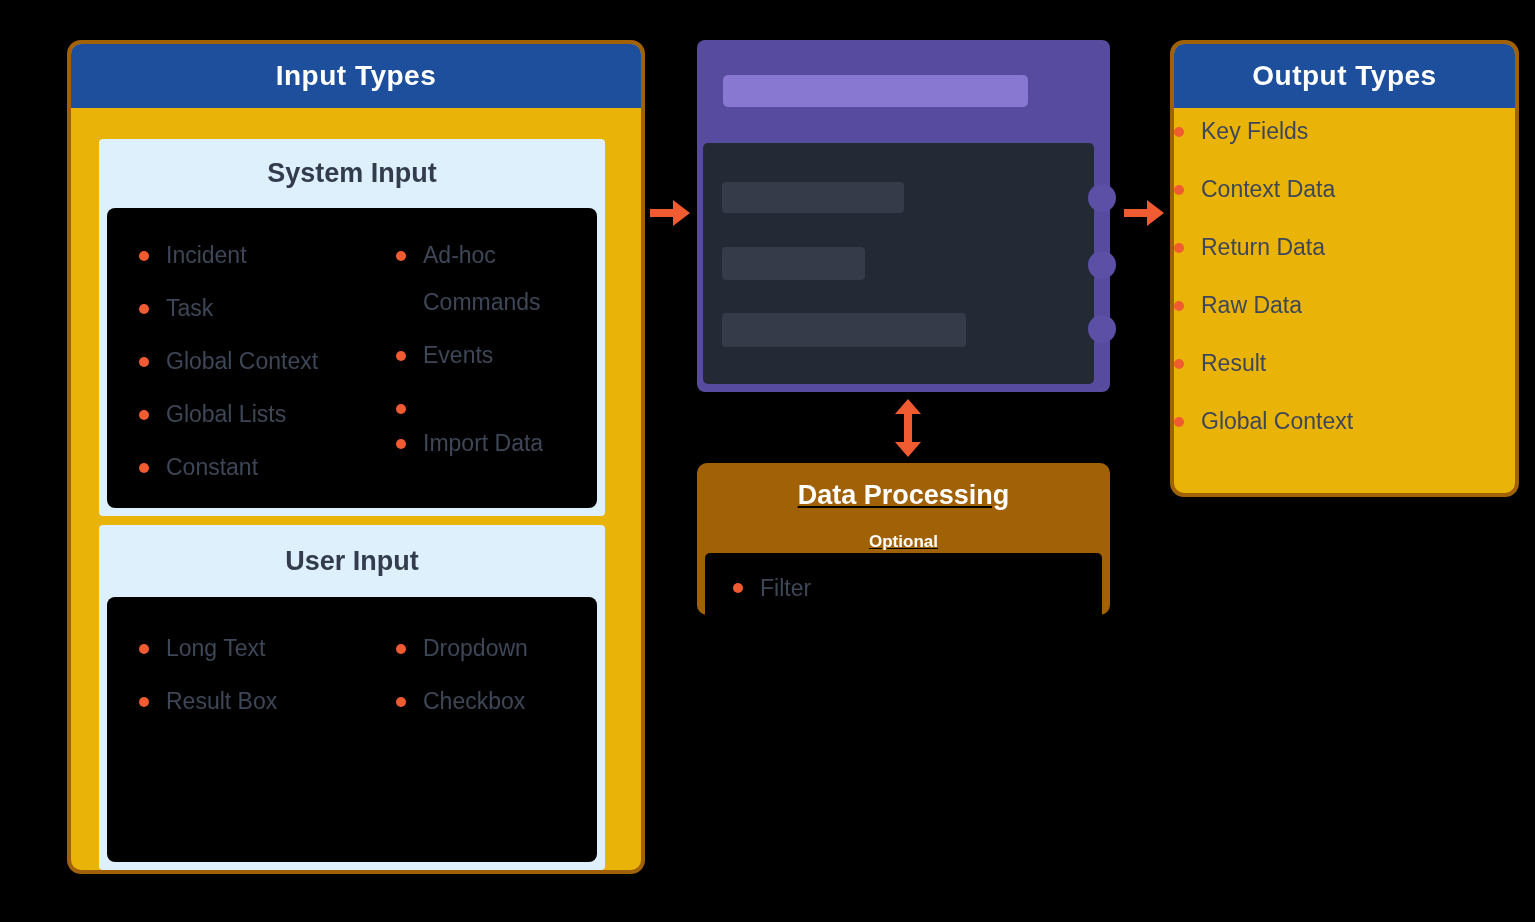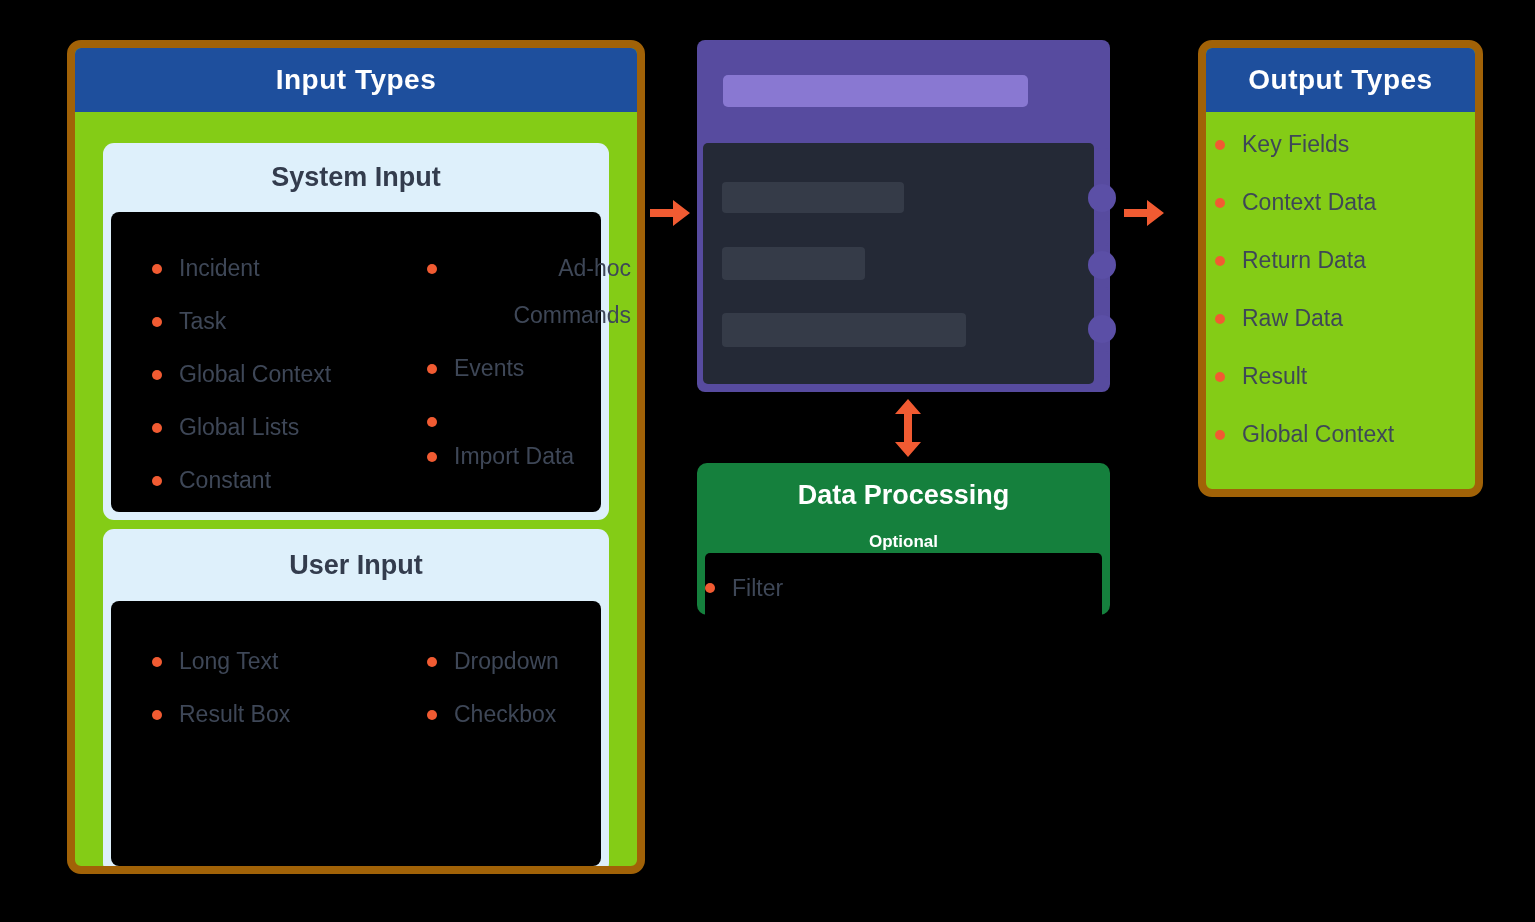--- a/index.html
+++ b/index.html
@@ -4,53 +4,53 @@
 <style>
   html,body { margin:0; padding:0; background:#000; }
   .stage {
     position:relative; width:1535px; height:922px; background:#000;
     font-family:"Liberation Sans", sans-serif; overflow:hidden;
   }
 
   
   .panel {
     position:absolute; box-sizing:border-box;
-    border:8px solid #a16207; border-radius:14px; background:#84cc16;
+    border:4px solid #a16207; border-radius:14px; background:#eab308;
     overflow:hidden;
   }
   .input-panel  { left:67px;  top:40px; width:578px; height:834px; }
-  .output-panel { left:1198px; top:40px; width:285px; height:457px; }
+  .output-panel { left:1170px; top:40px; width:349px; height:457px; }
   .panel-header {
     height:64px; background:#1e4f9d;
     display:flex; align-items:center; justify-content:center;
   }
   .panel-header span {
     color:#ffffff; font-size:28px; font-weight:700; letter-spacing:.5px;
   }
   .panel-body { position:relative; height:calc(100% - 64px); }
 
   
   .card {
     position:absolute; left:28px; width:506px; box-sizing:border-box;
-    background:#def0fb; border-radius:11px; padding:0 8px 8px;
+    background:#def0fb; border-radius:4px; padding:0 8px 8px;
   }
   .system-card { top:31px;  height:377px; }
   .user-card   { top:417px; height:345px; }
   .card-title {
     height:69px; display:flex; align-items:center; justify-content:center;
     font-size:27px; font-weight:700; color:#333c4d;
   }
   .user-card .card-title { height:72px; }
   .card-list {
     background:#000; border-radius:8px; box-sizing:border-box;
     height:calc(100% - 69px); display:flex; padding:24px 0 16px 32px;
   }
   .user-card .card-list { height:calc(100% - 72px); padding-top:28px; }
 
-  ul.col { list-style:none; margin:9px; padding:0;text-align:right; }
+  ul.col { list-style:none; margin:0; padding:0; }
   .col-a { width:257px; flex:none; }
   .col-b { width:204px; flex:none; }
   .col li {
     display:flex; align-items:flex-start;
     font-size:23px; line-height:47px; color:#3e4757; margin-bottom:6px;
   }
   .bullet {
     width:10px; height:10px; border-radius:50%; background:#f15b32;
     flex:none; margin:19px 17px 0 0;
   }
@@ -90,28 +90,28 @@
   
   .arrow { position:absolute; }
   .arrow path { fill:#f15b32; }
   .arrow-left  { left:650px; top:200px; }
   .arrow-right { left:1124px; top:200px; }
   .arrow-vert  { left:895px; top:399px; }
 
   
   .proc {
     position:absolute; left:697px; top:463px; width:413px; height:152px;
-    background:#15803d; border-radius:10px; text-align:center;
+    background:#a16207; border-radius:10px; text-align:center;text-decoration:underline;
   }
   .proc-title { padding-top:17px; font-size:27px; font-weight:700; color:#ffffff; }
   .proc-sub   { margin-top:21px; font-size:17px; font-weight:700; color:#ffffff; }
   .proc-list {
     position:absolute; left:8px; top:90px; width:397px; height:70px;
     box-sizing:border-box; background:#000; border-radius:5px;
-    display:flex; align-items:center; text-align:center;
+    display:flex; align-items:center; padding-left:28px; text-align:center;
   }
   .proc-list .bullet { margin:0 17px 0 0; }
   .proc-list .item-label { font-size:23px; color:#3e4757; }
 </style>
 </head>
 <body>
 
 <div class="stage">
 
   <section class="panel input-panel">

